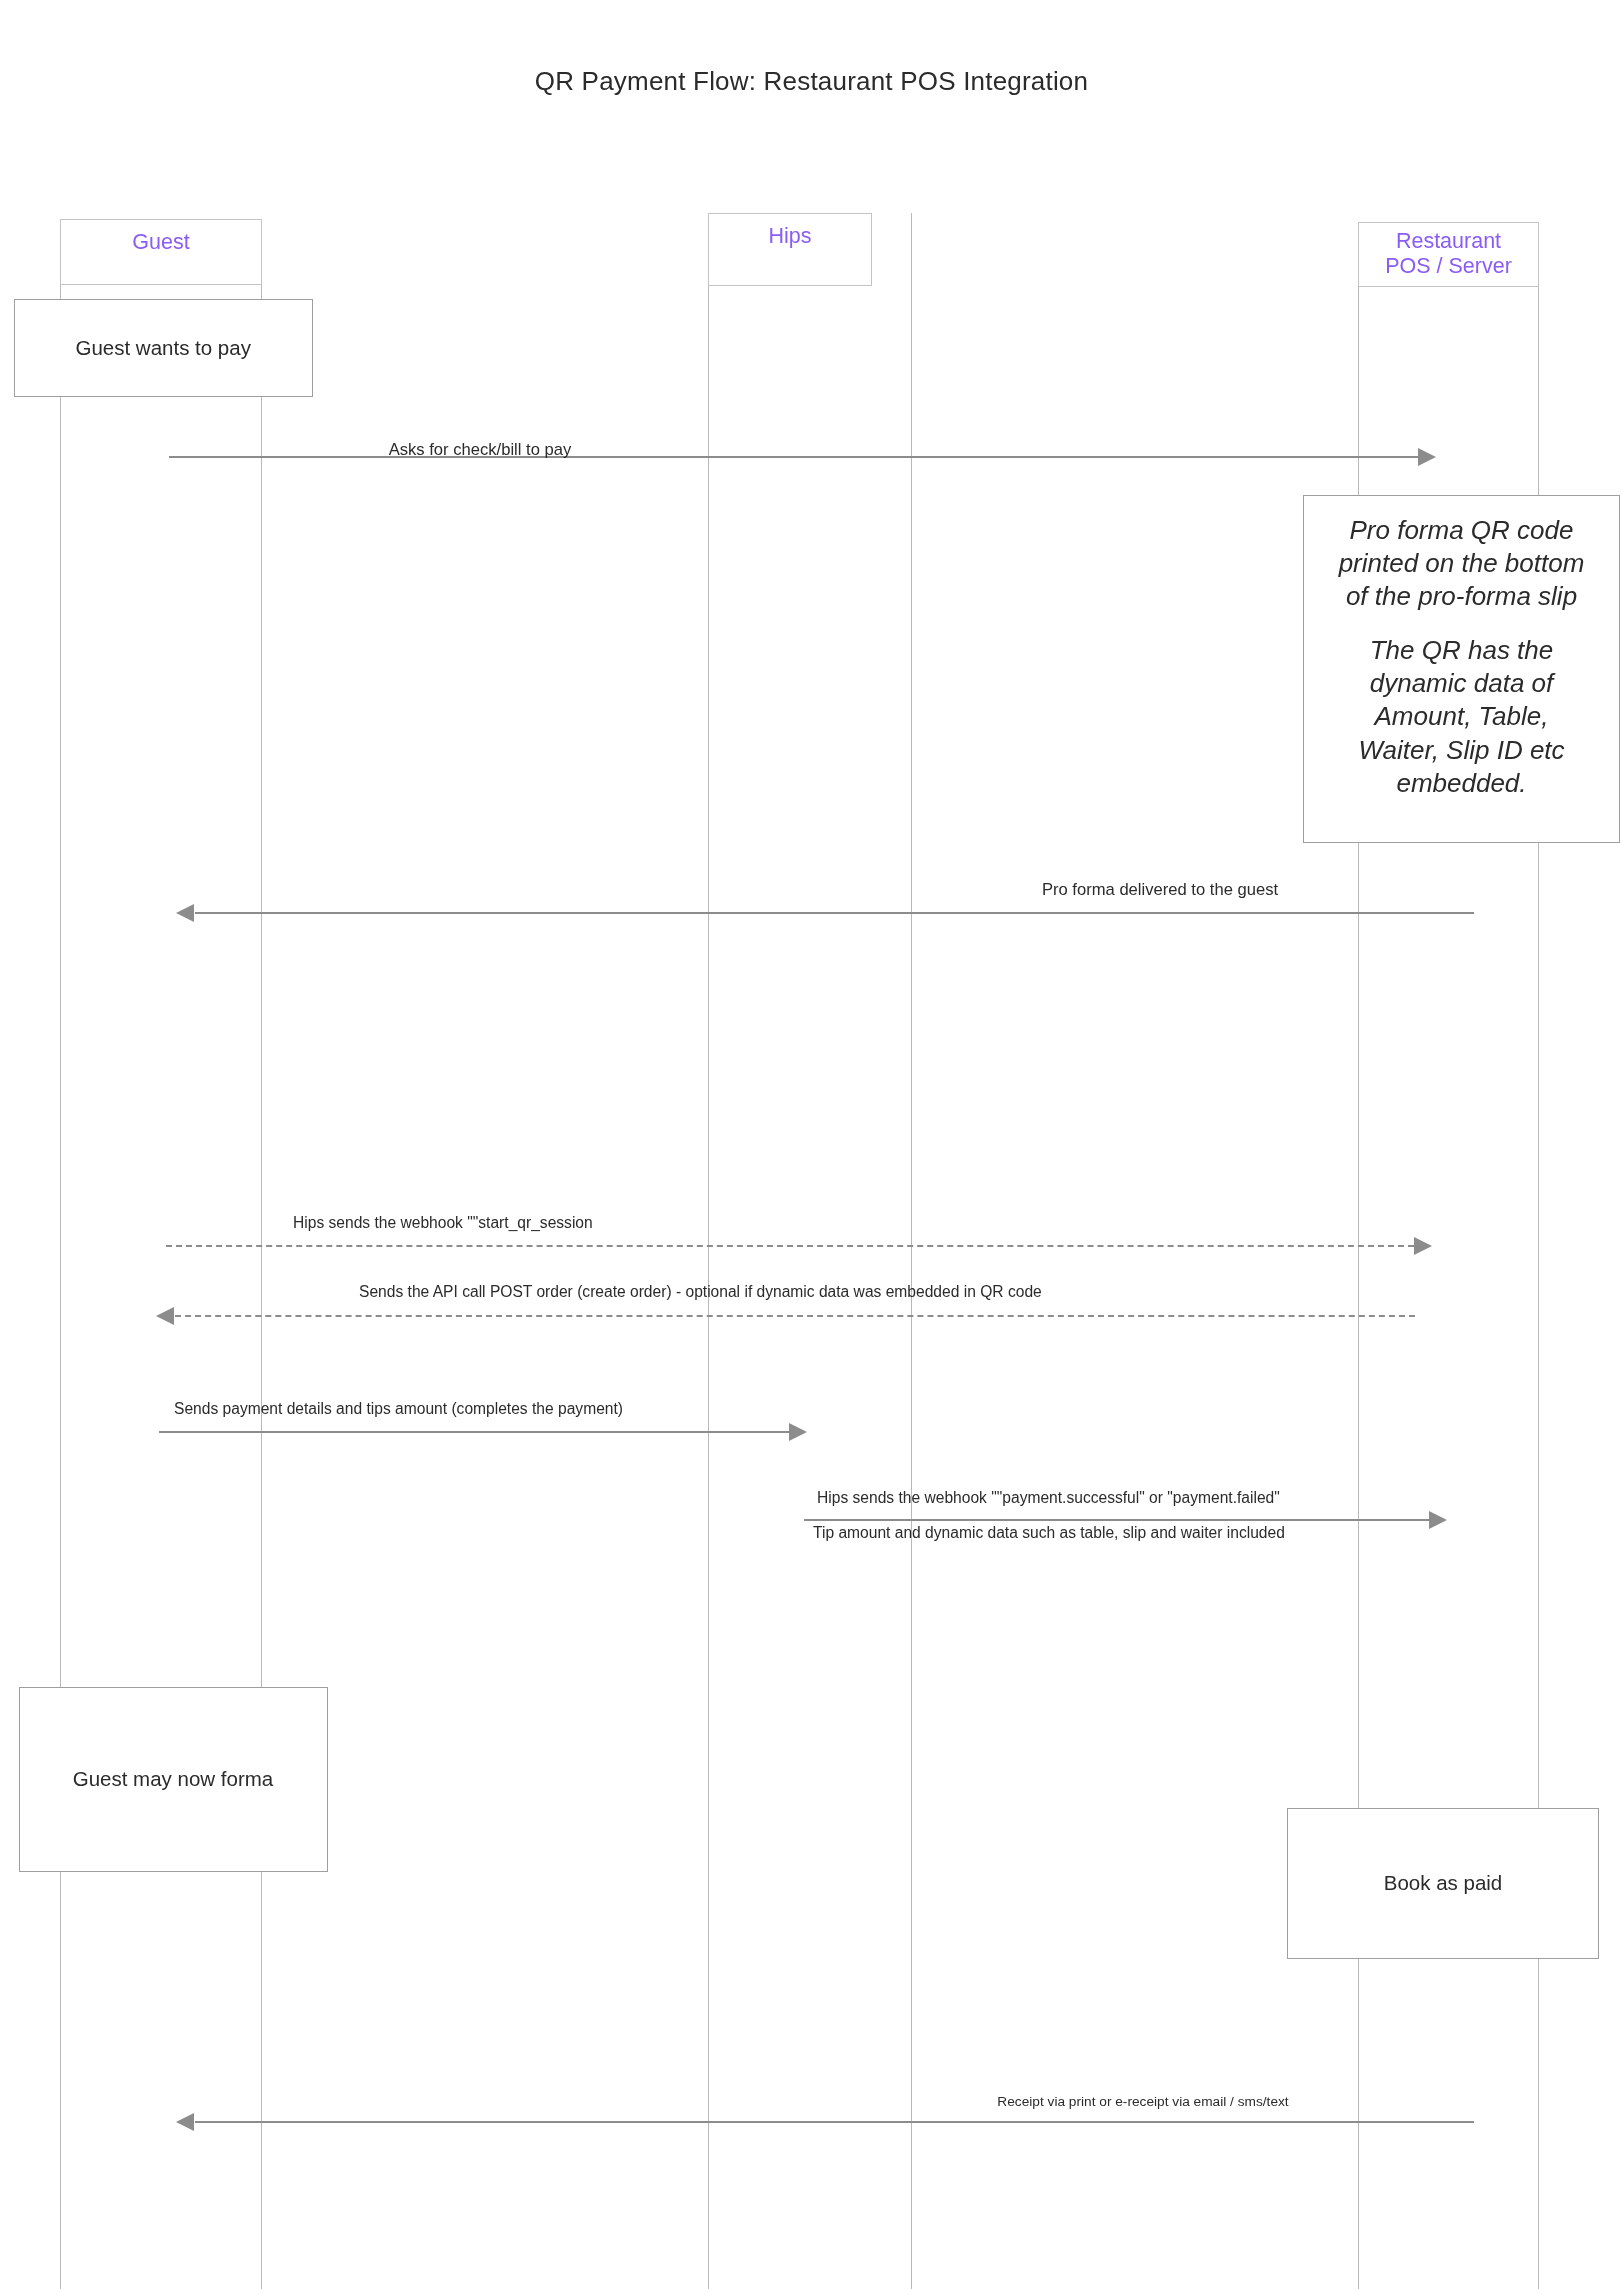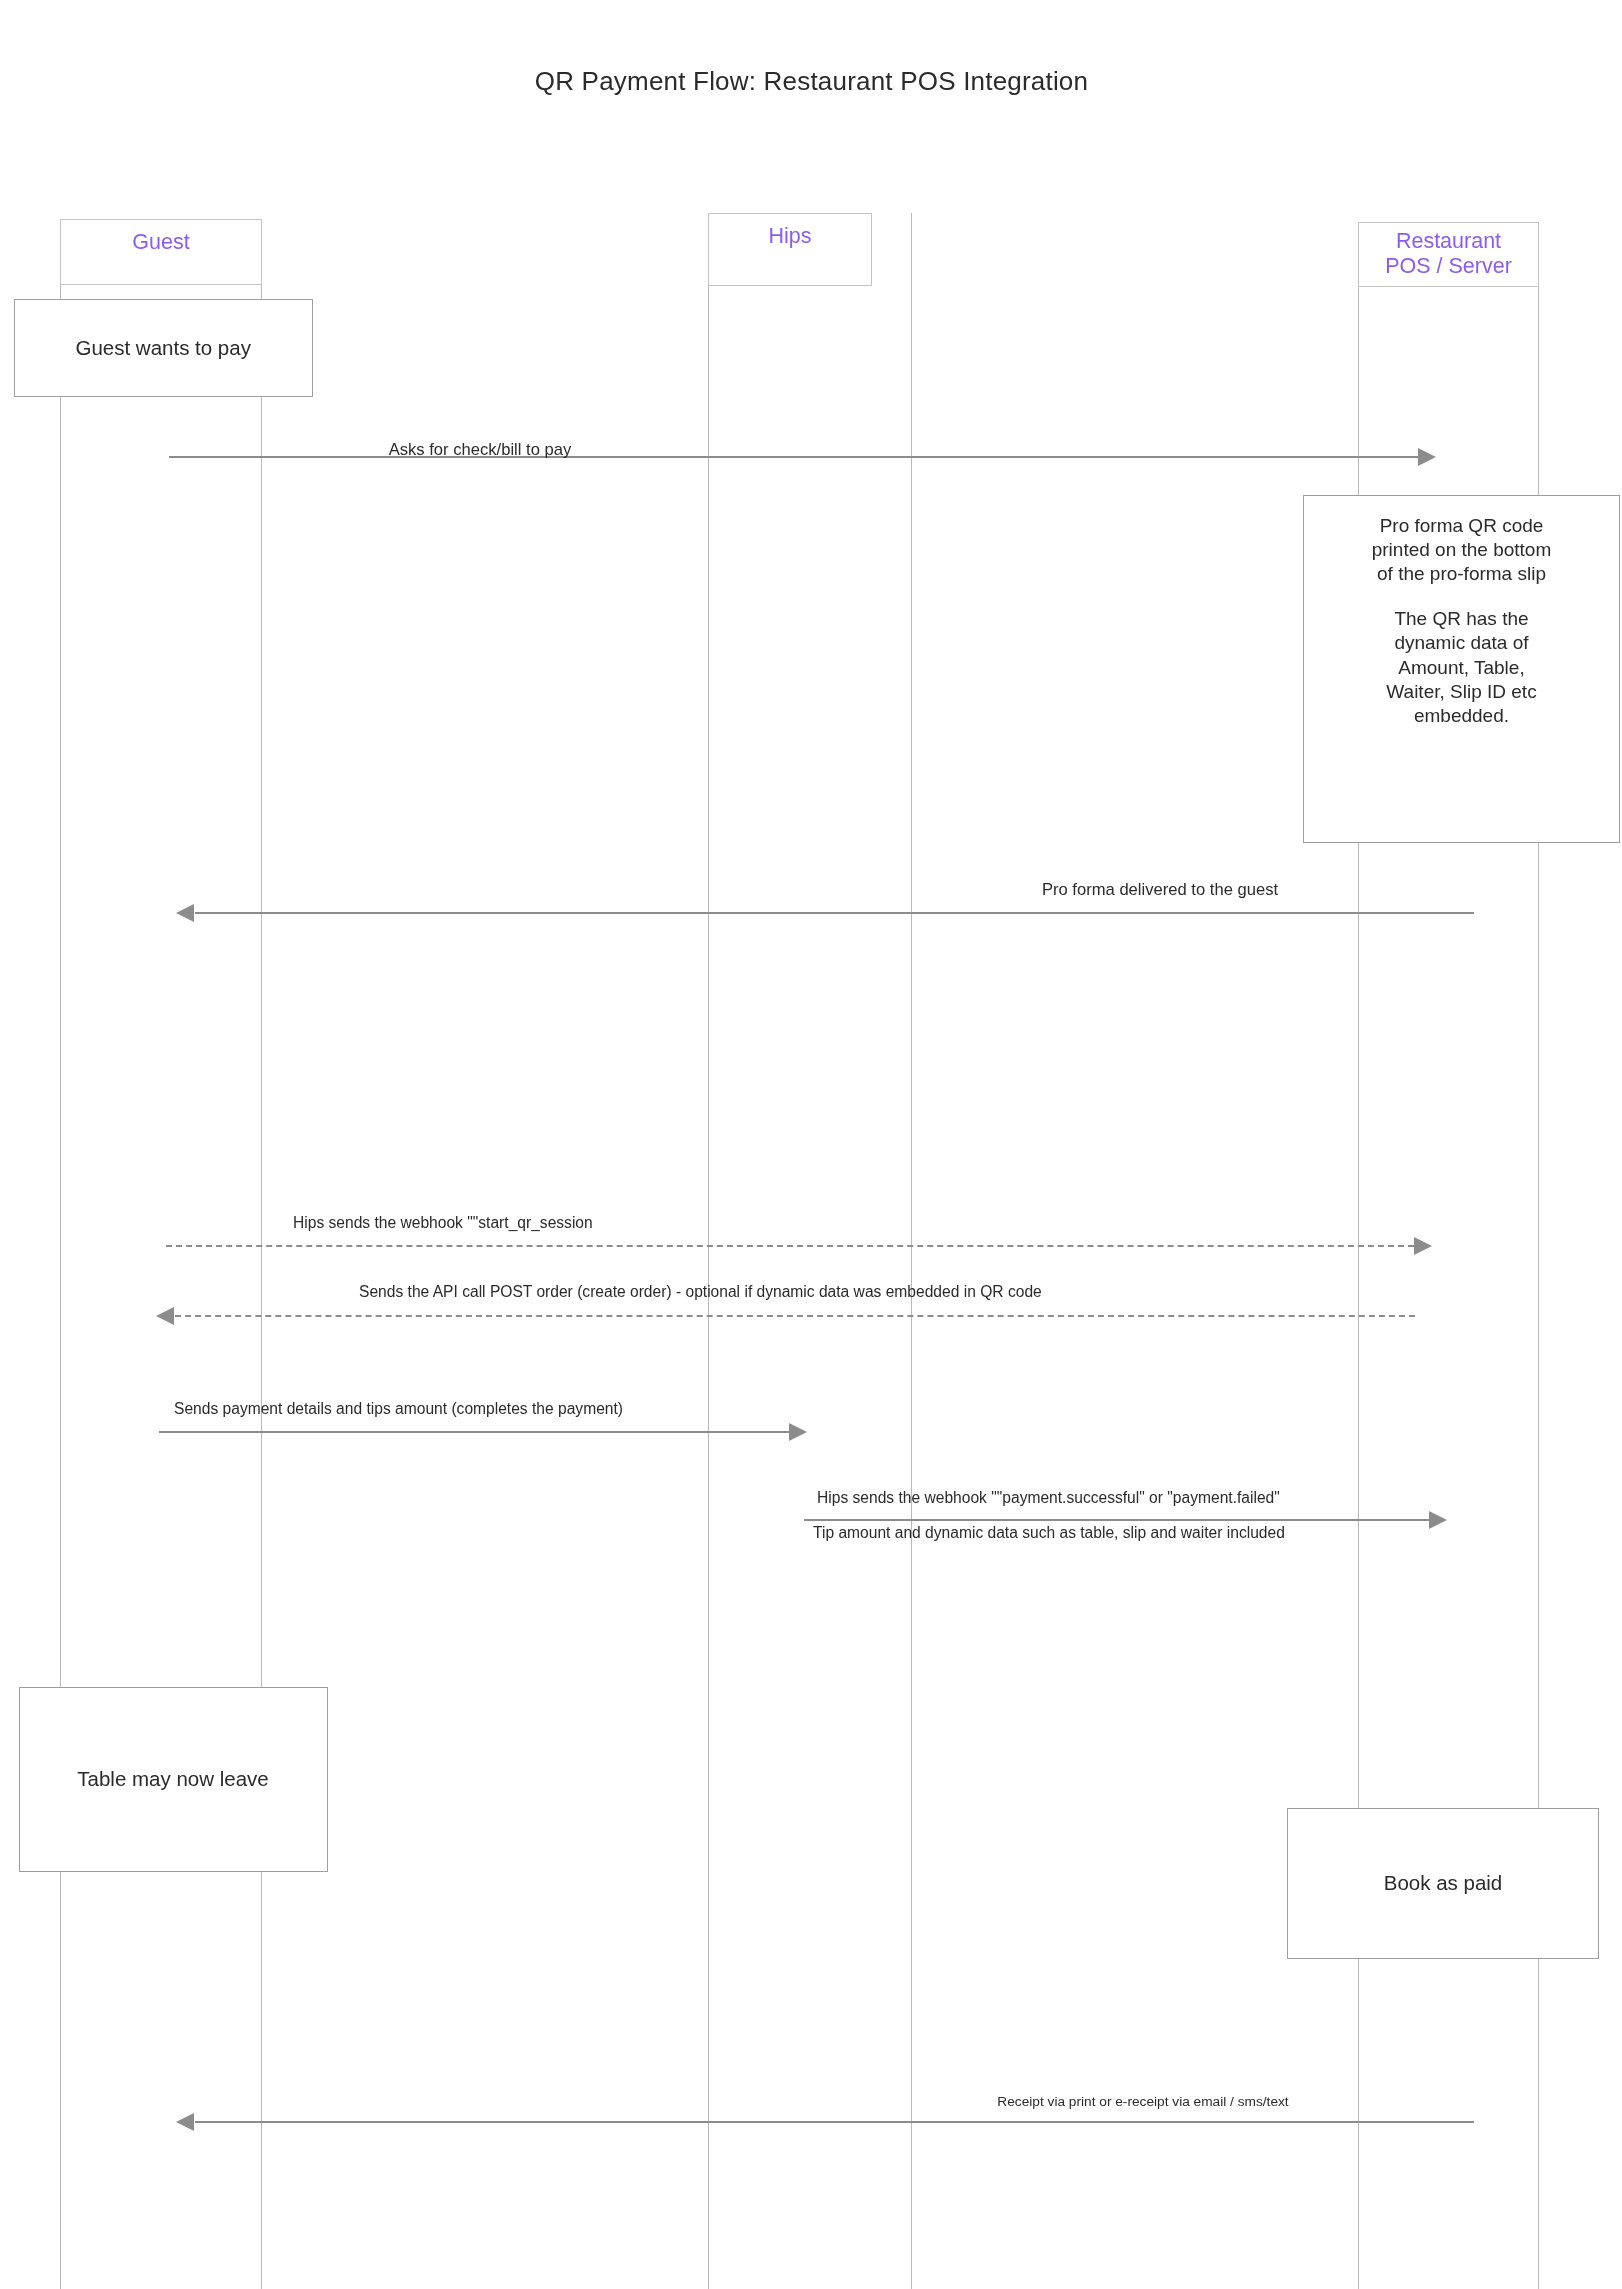--- a/index.html
+++ b/index.html
@@ -58,23 +58,24 @@
     display: flex;
     align-items: center;
     justify-content: center;
     text-align: center;
     font-size: 20.5px;
     line-height: 1.28;
     padding: 5.9px 9.8px;
     z-index: 5;
   }
   .note-box.large {
-    font-size: 19px;
+    font-size: 26px;
     display: block;
     padding: 17.6px 9.8px 9.8px 9.8px;
+    font-style: italic;
   }
   .note-box.large p {
     margin: 0;
   }
   .note-box.large p.spacer {
     height: 20.5px;
   }
   
   .msg {
     position: absolute;
@@ -197,21 +198,21 @@
   <div class="msg-label" style="left:174px; top:1400px;">Sends payment details and tips amount (completes the payment)</div>
 
   <div class="msg" style="left:804px; top:1519px; width:644px;">
     <div class="line" style="width:625px;"></div>
     <div class="head right" style="left:625px;"></div>
   </div>
   <div class="msg-label" style="left:817px; top:1489px;">Hips  sends the webhook ""payment.successful" or "payment.failed"</div>
   <div class="msg-label" style="left:813px; top:1524px;">Tip amount and dynamic data such as table, slip and waiter included</div>
 
   <div class="note-box" style="left:18.5px; top:1687px; width:309px; height:185px;">
-    <span>Table may now leave</span>
+    <span>Guest may now forma</span>
   </div>
 
   <div class="note-box" style="left:1287px; top:1808px; width:312px; height:151px;">
     <span>Book as paid</span>
   </div>
 
   <div class="msg" style="left:176px; top:2121px; width:1287px;">
     <div class="line" style="left:18.5px; width:1279px;"></div>
     <div class="head left" style="left:0px;"></div>
   </div>

